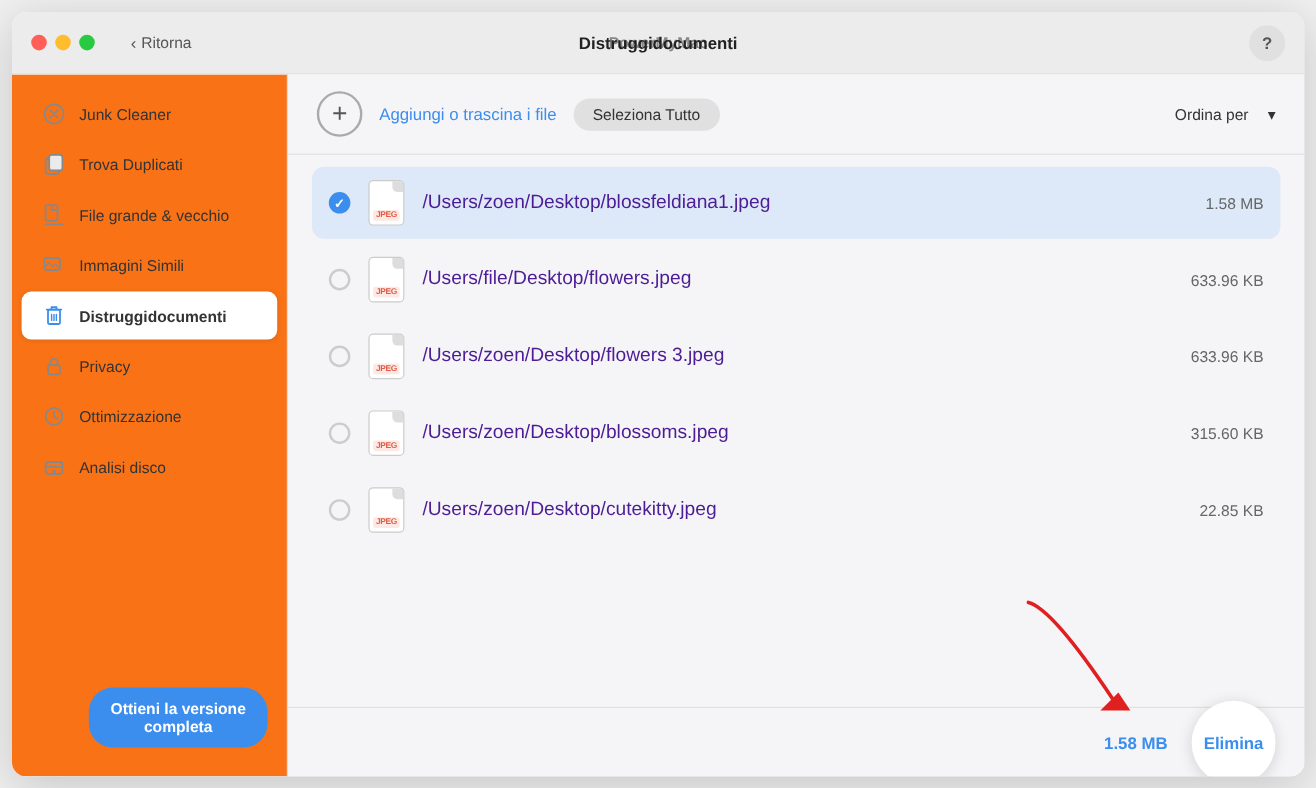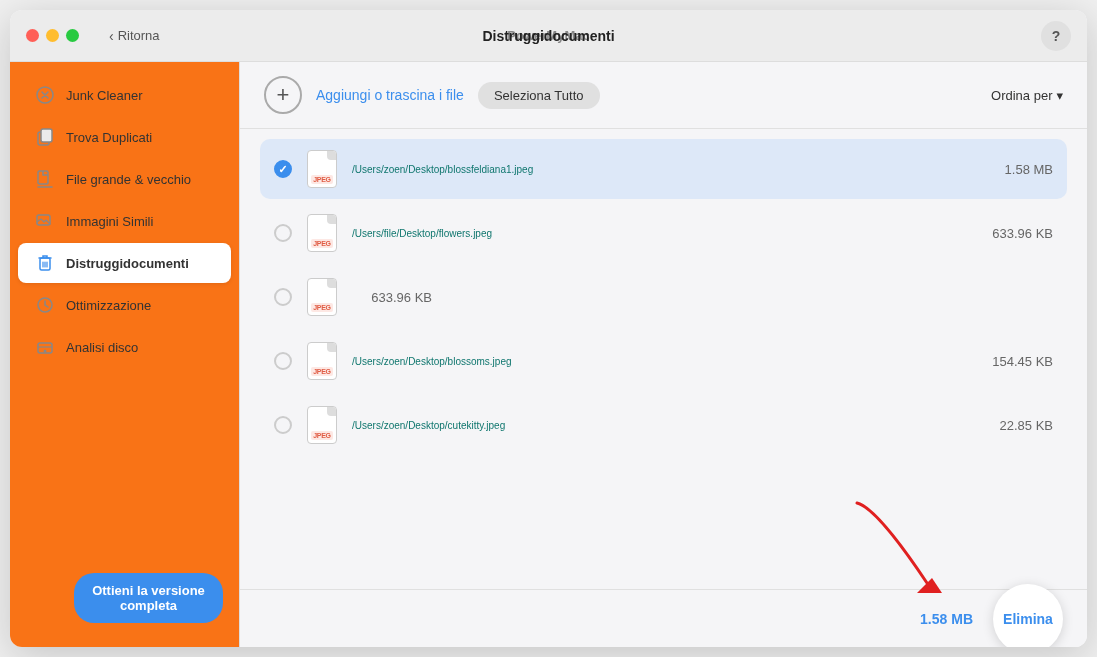--- a/index.html
+++ b/index.html
@@ -194,21 +194,21 @@
       cursor: pointer;
       font-weight: 500;
     }
     .sort-btn {
       margin-left: auto;
       font-size: 13px;
       color: #333;
       cursor: pointer;
       display: flex;
       align-items: center;
-      gap: 4px;
+      gap: 16px;
     }
     
     .file-list {
       flex: 1;
       overflow-y: auto;
       padding: 10px 20px;
     }
     .file-row {
       display: flex;
       align-items: center;
@@ -280,22 +280,22 @@
       font-size: 7px;
       font-weight: 700;
       color: #e05c44;
       letter-spacing: -0.3px;
       background: #fde8e4;
       padding: 1px 2px;
       border-radius: 2px;
     }
     .file-path {
       flex: 1;
-      font-size: 10px;
-      color: #0f766e;
+      font-size: 16px;
+      color: #4c1d95;
     }
     .file-size {
       font-size: 13px;
       color: #666;
       min-width: 80px;
       text-align: right;
     }
     
     .bottom-bar {
       height: 58px;
@@ -416,20 +416,29 @@
             <path d="M4 5h12" stroke="#3b8eed" stroke-width="1.5" stroke-linecap="round"></path>
             <path d="M8 5V3h4v2" stroke="#3b8eed" stroke-width="1.5"></path>
             <rect x="5" y="5" width="10" height="12" rx="1.5" stroke="#3b8eed" stroke-width="1.5"></rect>
             <path d="M8 9v5M10 9v5M12 9v5" stroke="#3b8eed" stroke-width="1.2" stroke-linecap="round"></path>
           </svg>
         </div>
         <span>Distruggidocumenti</span>
       </div>
 
 
+      <div class="sidebar-item">
+        <div class="sidebar-icon">
+          <svg width="20" height="20" viewBox="0 0 20 20" fill="none">
+            <rect x="5" y="9" width="10" height="8" rx="2" stroke="#888" stroke-width="1.5"></rect>
+            <path d="M7 9V7a3 3 0 016 0v2" stroke="#888" stroke-width="1.5" stroke-linecap="round"></path>
+          </svg>
+        </div>
+        <span>Privacy</span>
+      </div>
 
       <div class="sidebar-item">
         <div class="sidebar-icon">
           <svg width="20" height="20" viewBox="0 0 20 20" fill="none">
             <circle cx="10" cy="10" r="7" stroke="#888" stroke-width="1.5"></circle>
             <path d="M10 6v4l3 2" stroke="#888" stroke-width="1.5" stroke-linecap="round"></path>
           </svg>
         </div>
         <span>Ottimizzazione</span>
       </div>
@@ -486,32 +495,33 @@
           <span class="file-size">633.96 KB</span>
         </div>
 
         <div class="file-row">
           <div class="file-checkbox"></div>
           <div class="file-icon">
             <div class="file-icon-body">
               <span class="file-icon-label">JPEG</span>
             </div>
           </div>
+          <span class="file-path">/Users/zoen/Desktop/flowers 3.jpeg</span>
           <span class="file-size">633.96 KB</span>
         </div>
 
         <div class="file-row">
           <div class="file-checkbox"></div>
           <div class="file-icon">
             <div class="file-icon-body">
               <span class="file-icon-label">JPEG</span>
             </div>
           </div>
           <span class="file-path">/Users/zoen/Desktop/blossoms.jpeg</span>
-          <span class="file-size">154.45 KB</span>
+          <span class="file-size">315.60 KB</span>
         </div>
 
         <div class="file-row">
           <div class="file-checkbox"></div>
           <div class="file-icon">
             <div class="file-icon-body">
               <span class="file-icon-label">JPEG</span>
             </div>
           </div>
           <span class="file-path">/Users/zoen/Desktop/cutekitty.jpeg</span>

